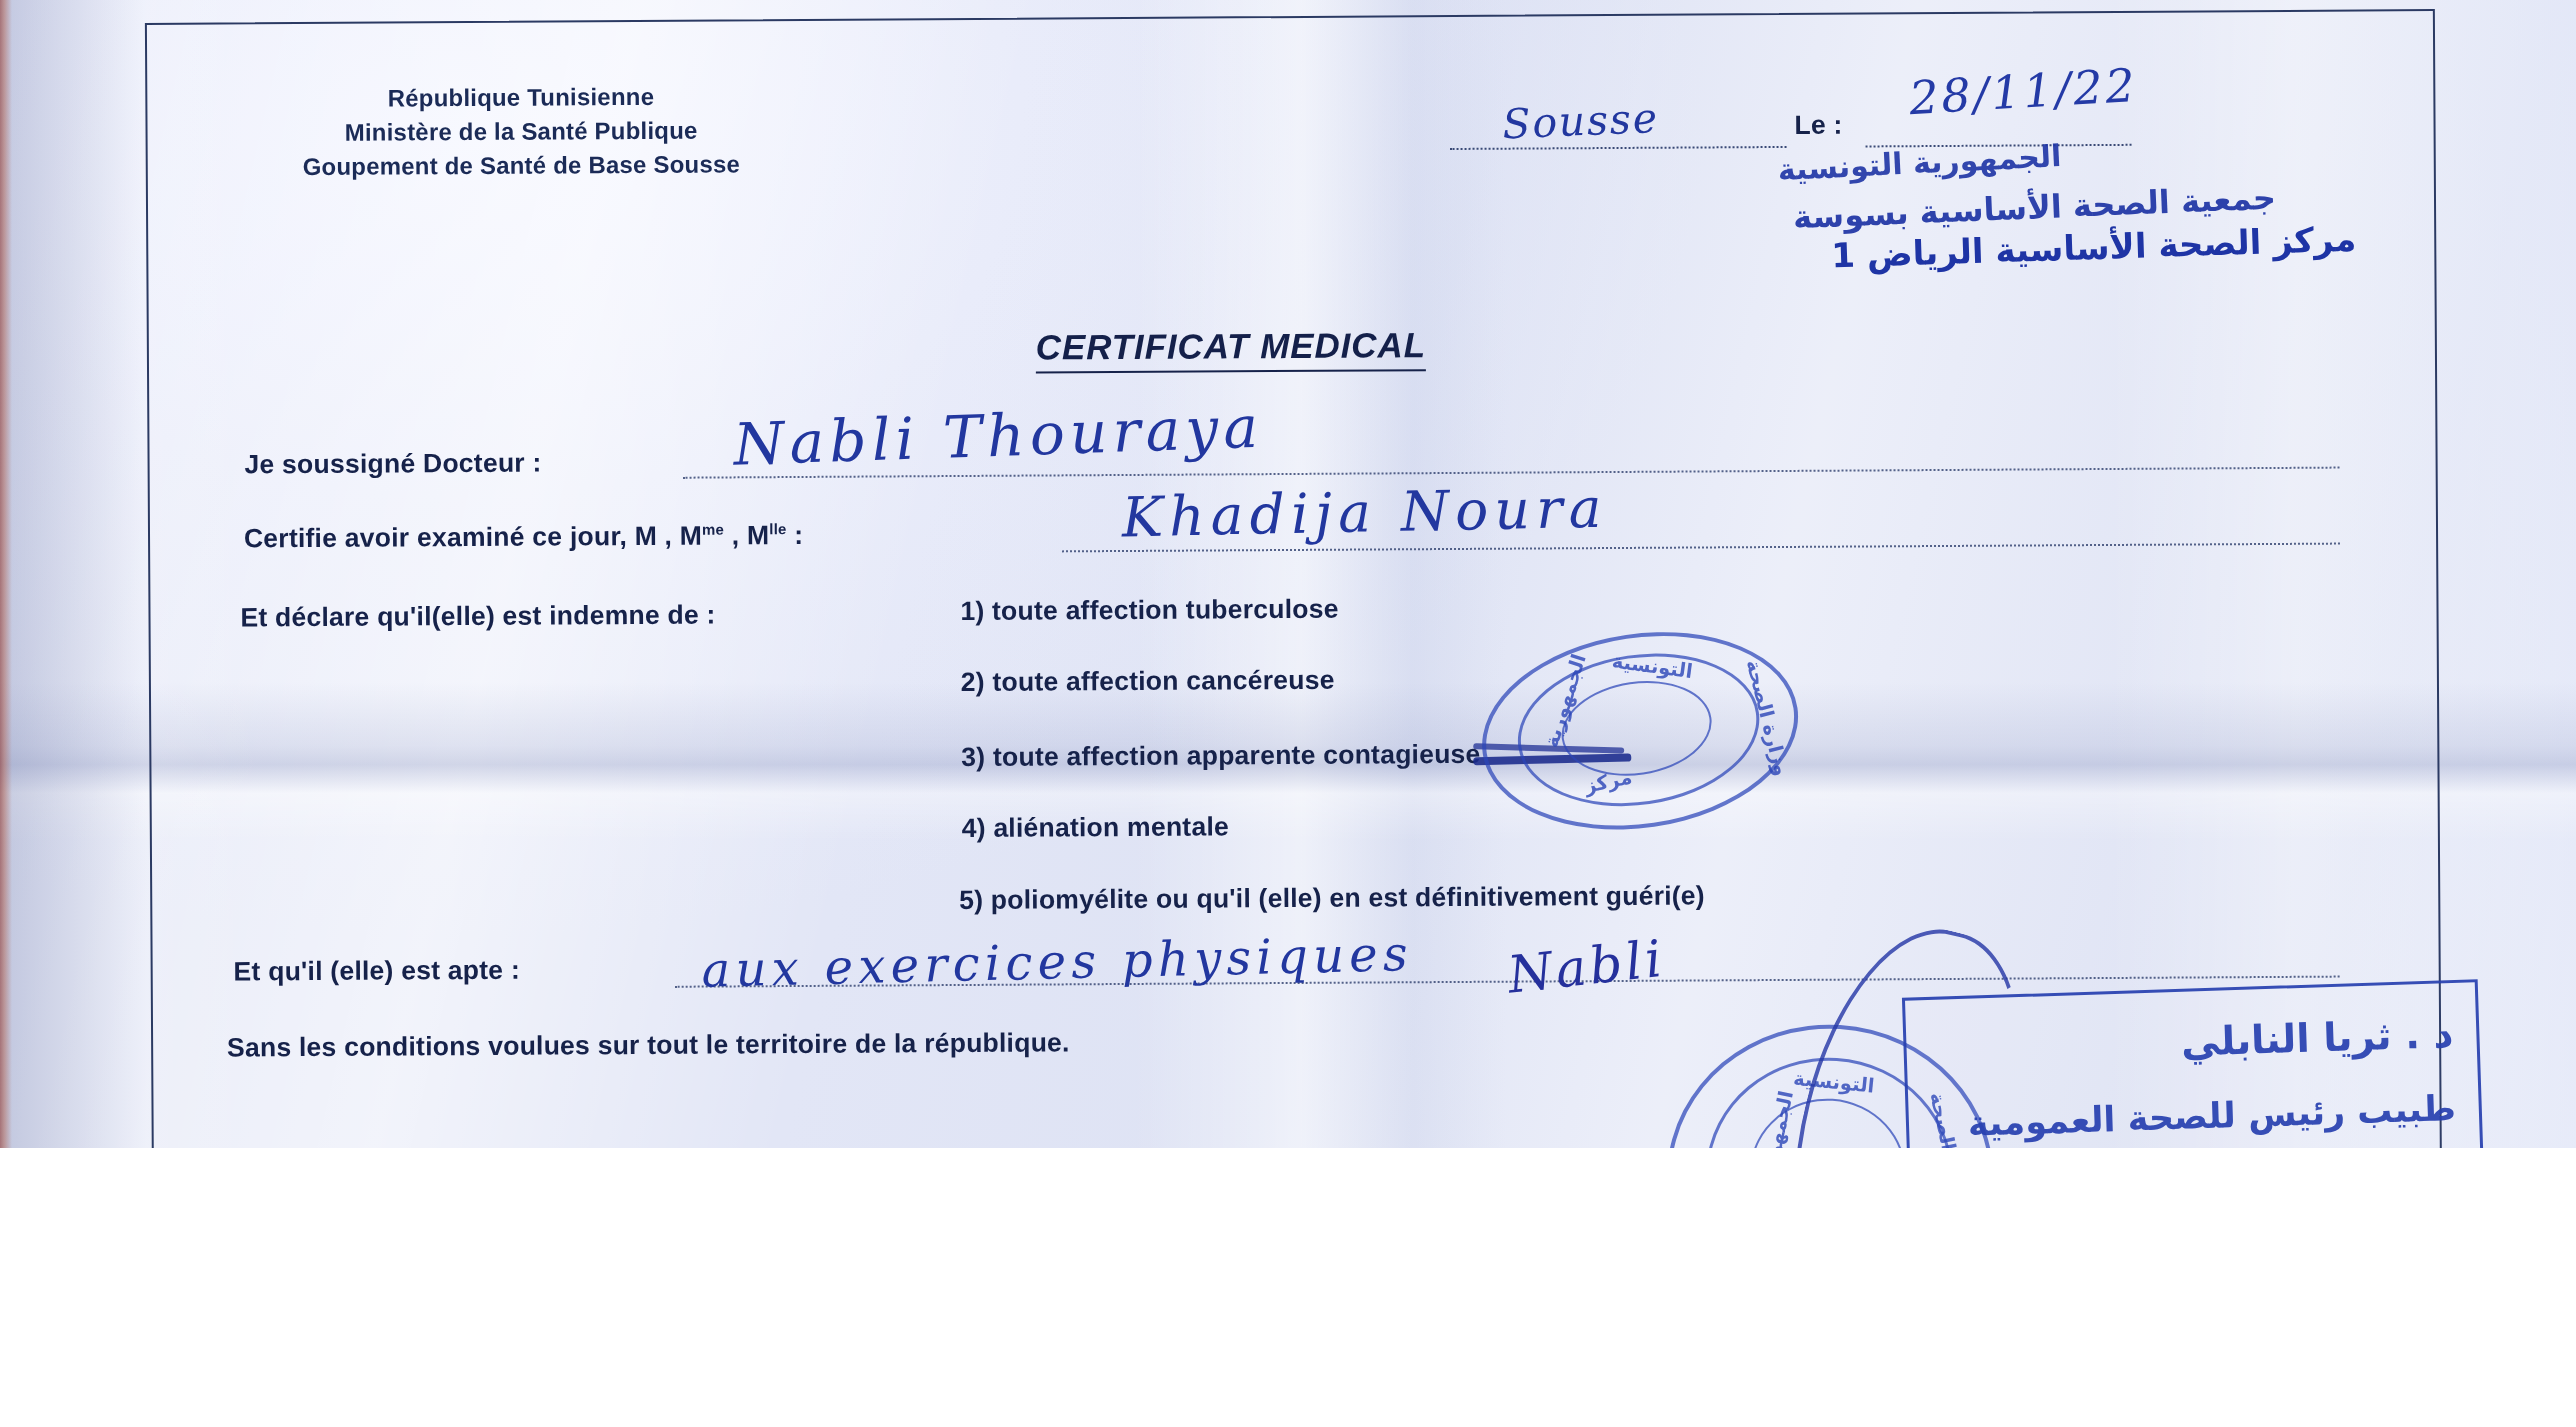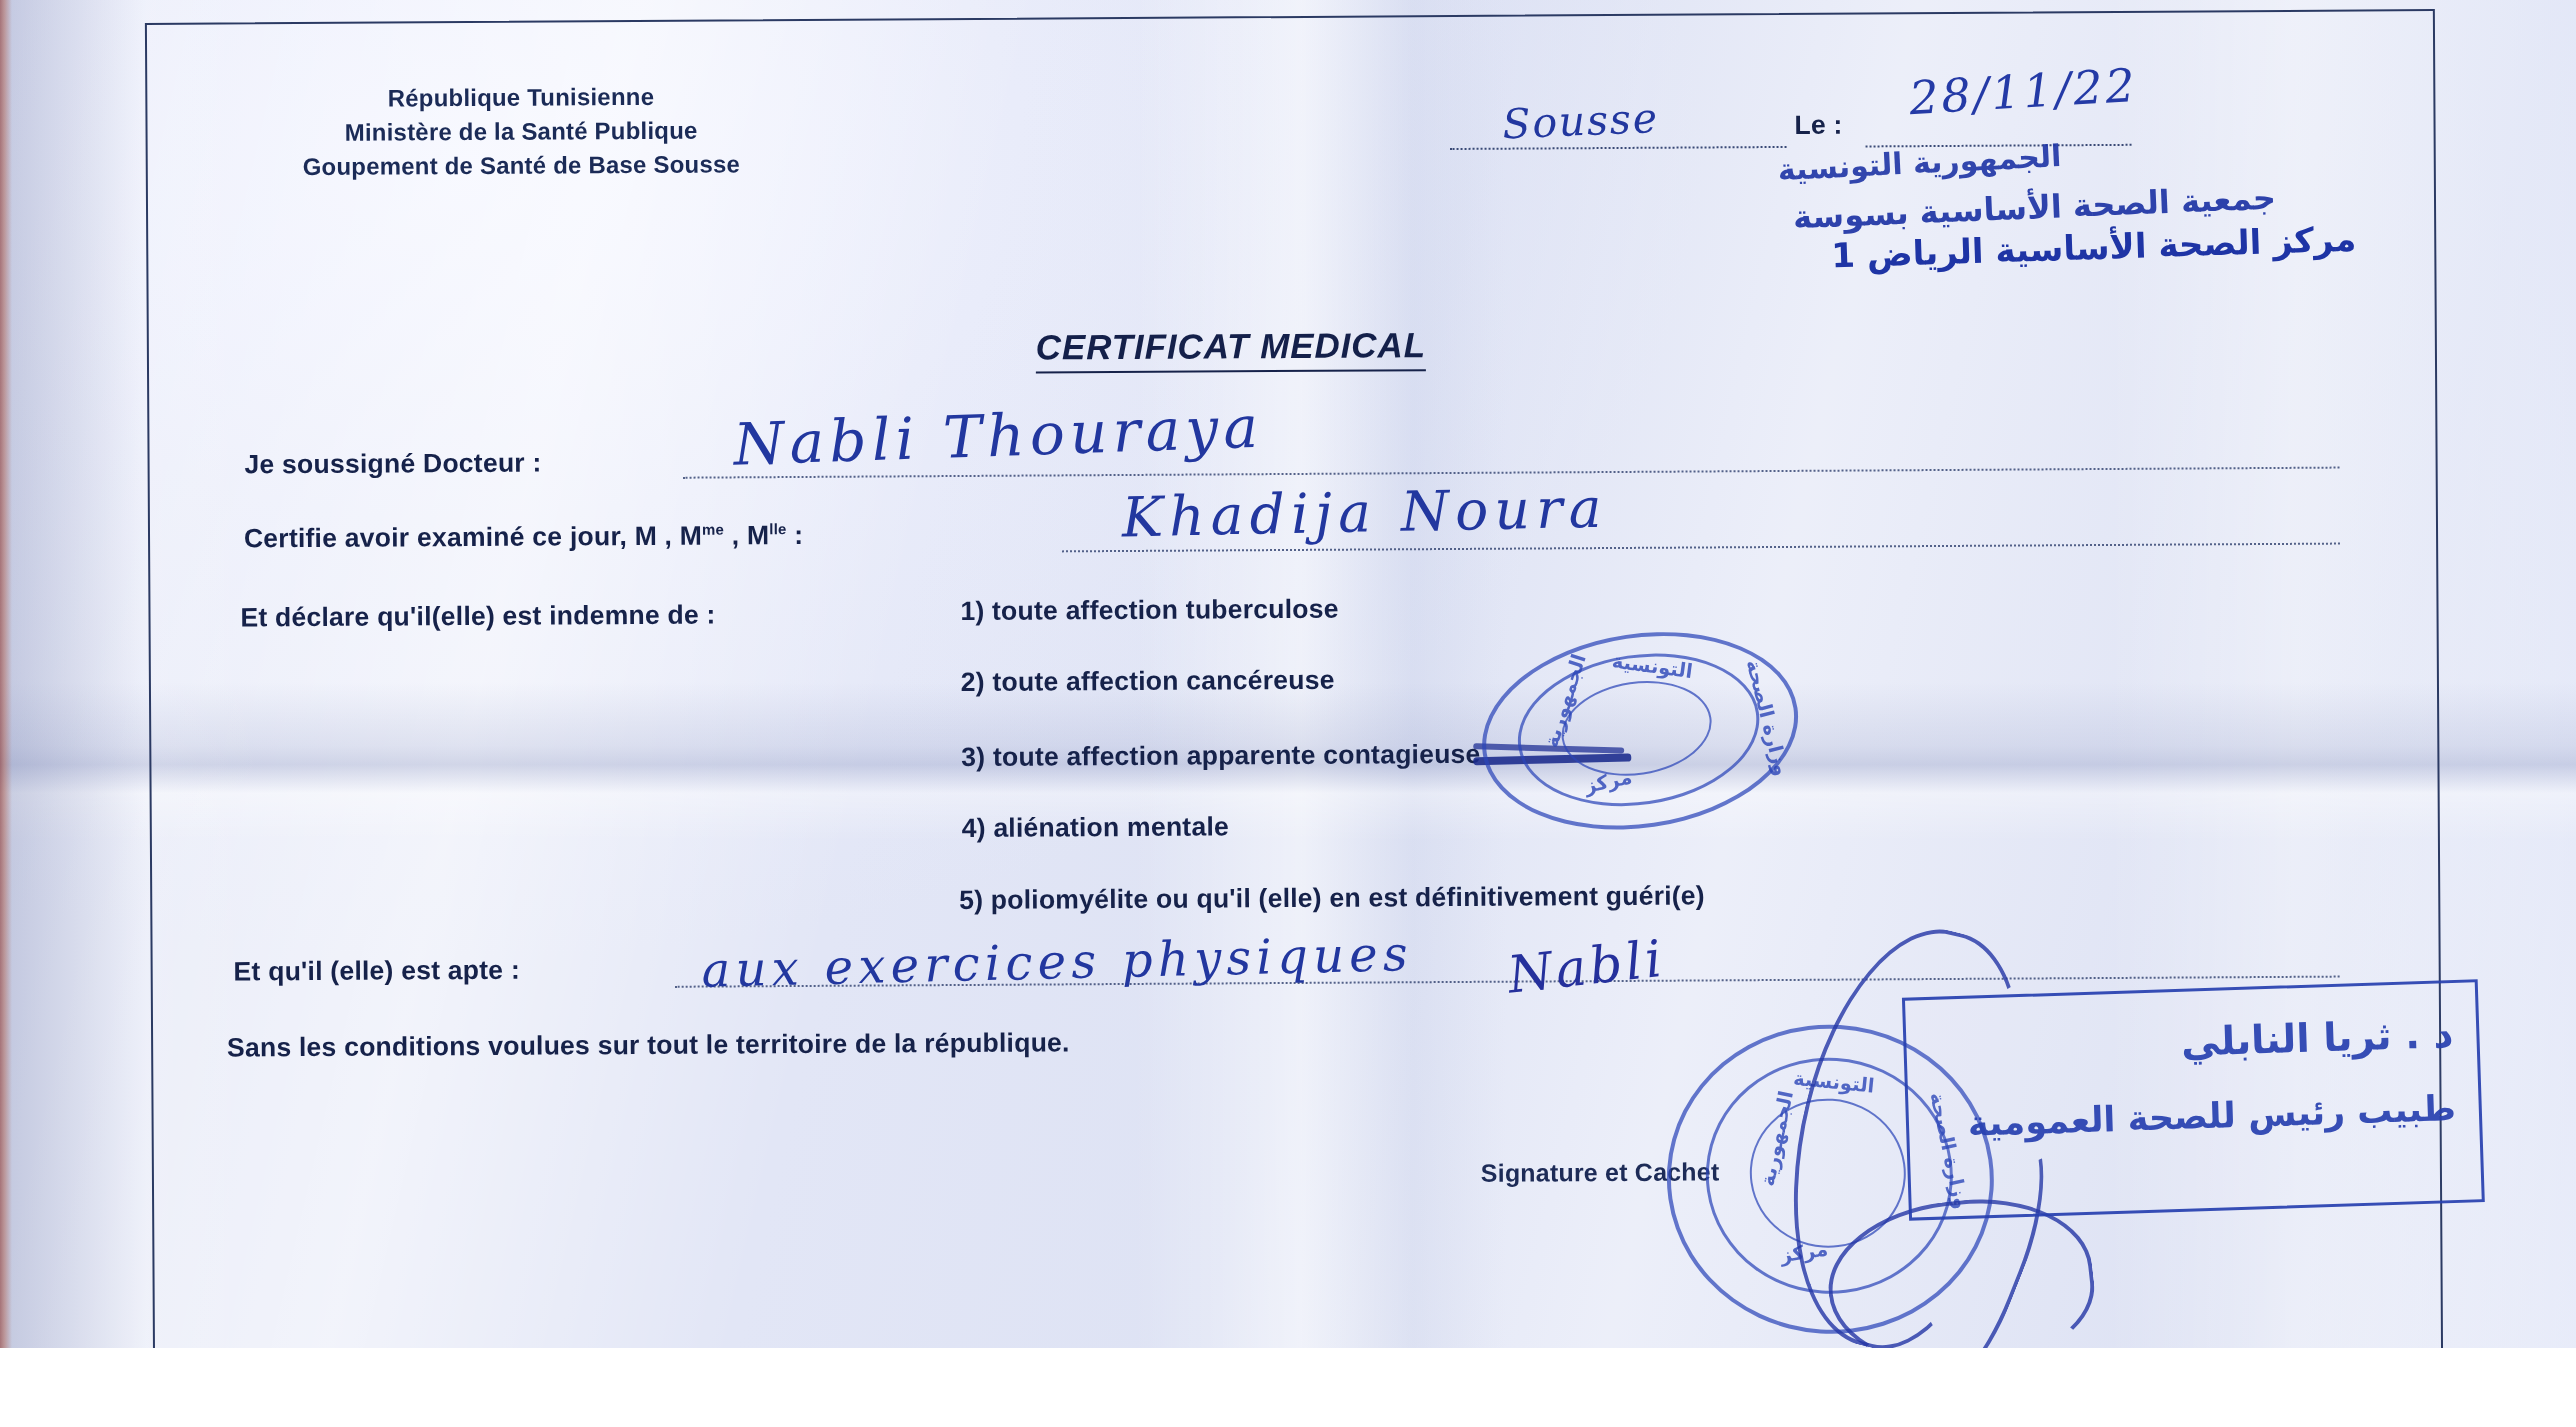--- a/index.html
+++ b/index.html
@@ -11,21 +11,21 @@
     width: 2576px;
     height: 1428px;
     overflow: hidden;
     font-family: "Liberation Sans", sans-serif;
   }
 
   
   #page {
     position: relative;
     width: 2576px;
-    height: 1348px;
+    height: 1148px;
     background:
       radial-gradient(ellipse 1240px 797px at 18% 12%, #f2f4ff 0%, #e9ecfa 45%, #e2e6f6 100%),
       linear-gradient(120deg, #eef0fb 0%, #e7eaf8 30%, #eceefb 55%, #e4e8f7 100%);
     overflow: hidden;
   }
 
   
   .sheen {
     position: absolute;
     pointer-events: none;

